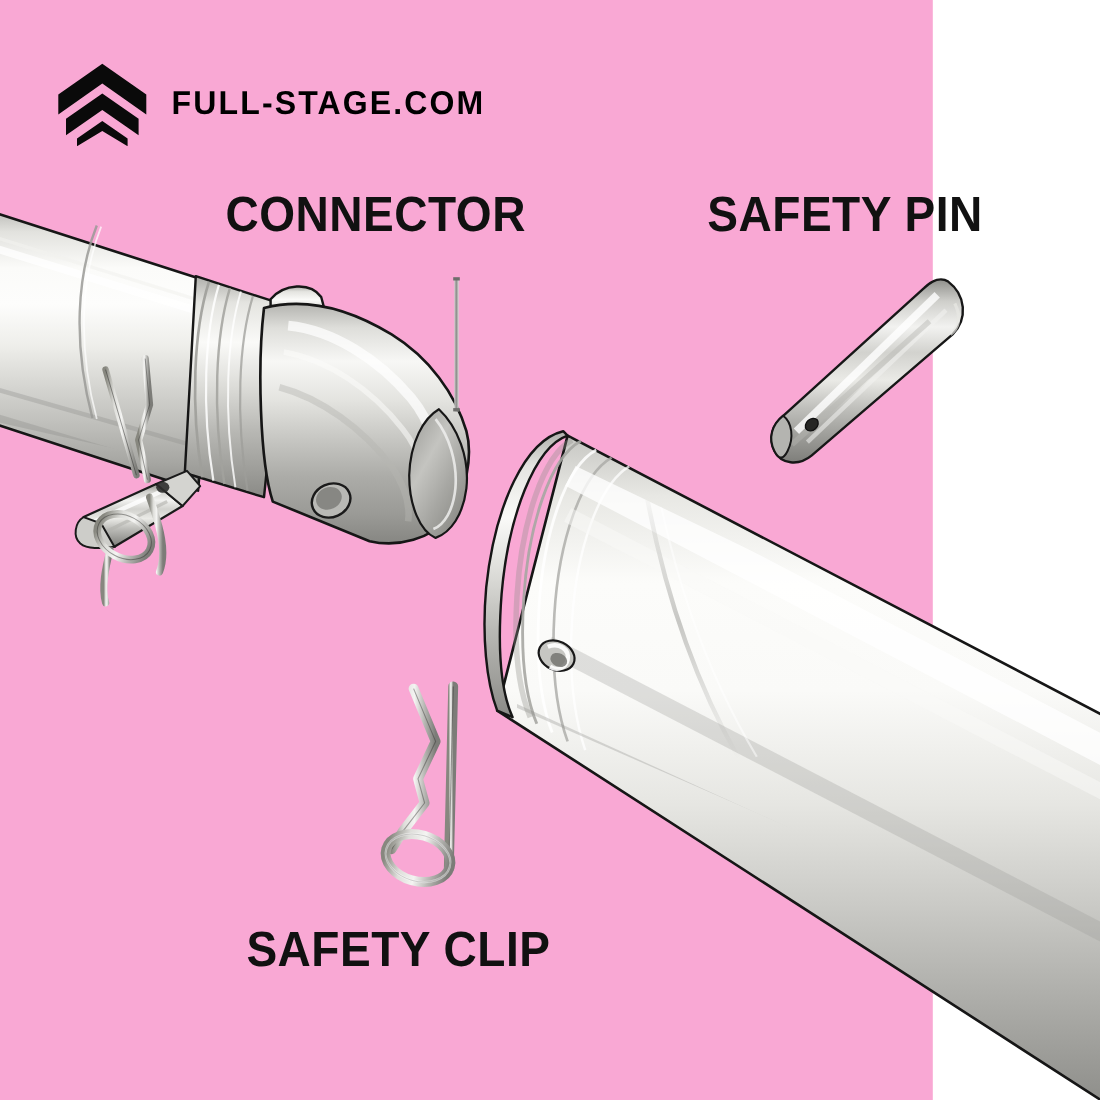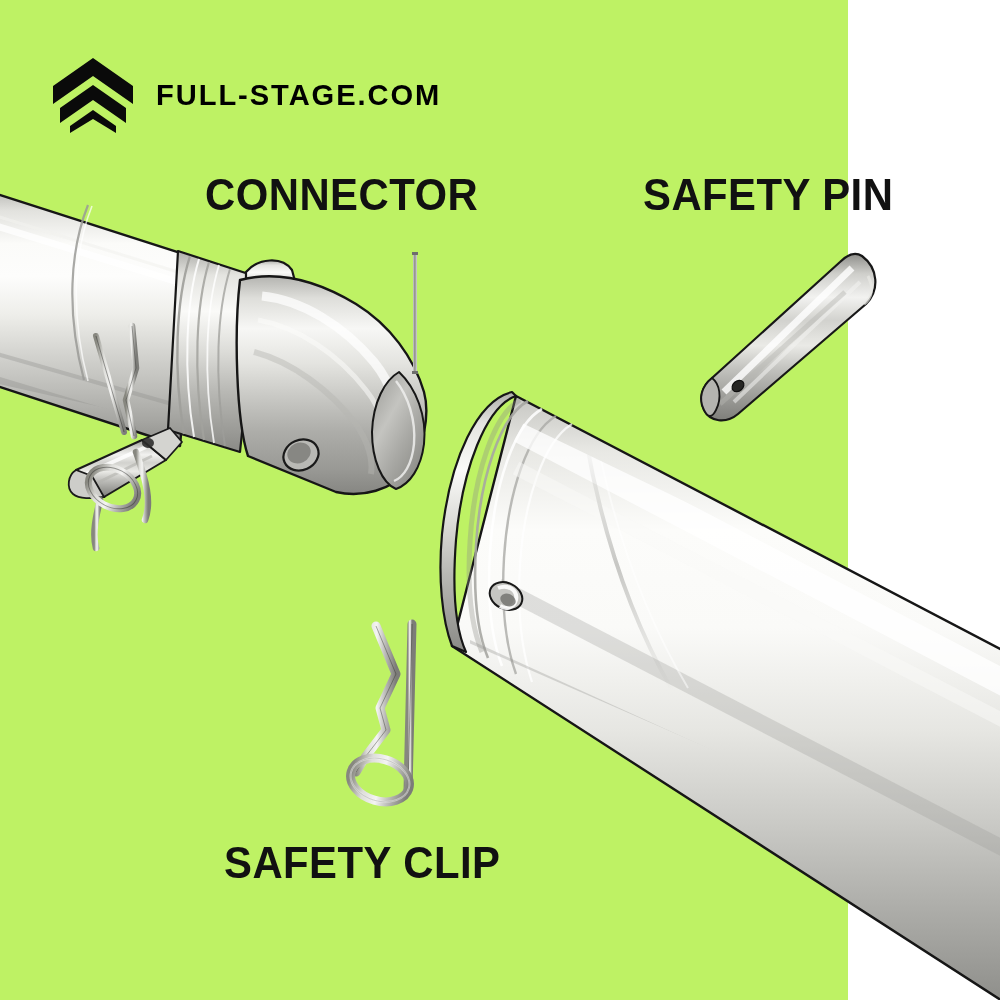--- a/index.html
+++ b/index.html
@@ -6,21 +6,21 @@
   * { margin:0; padding:0; box-sizing:border-box; }
   html, body {
     width:1000px; height:1000px;
     background:#ffffff;
     font-family:"Liberation Sans", sans-serif;
     overflow:hidden;
   }
   #stage {
     position:relative;
     width:848px; height:1000px;
-    background:#bef264;
+    background:#f9a8d4;
   }
   #art {
     position:absolute;
     left:0; top:0;
     width:1000px; height:1000px;
   }
 
   
   .brand {
     position:absolute;

